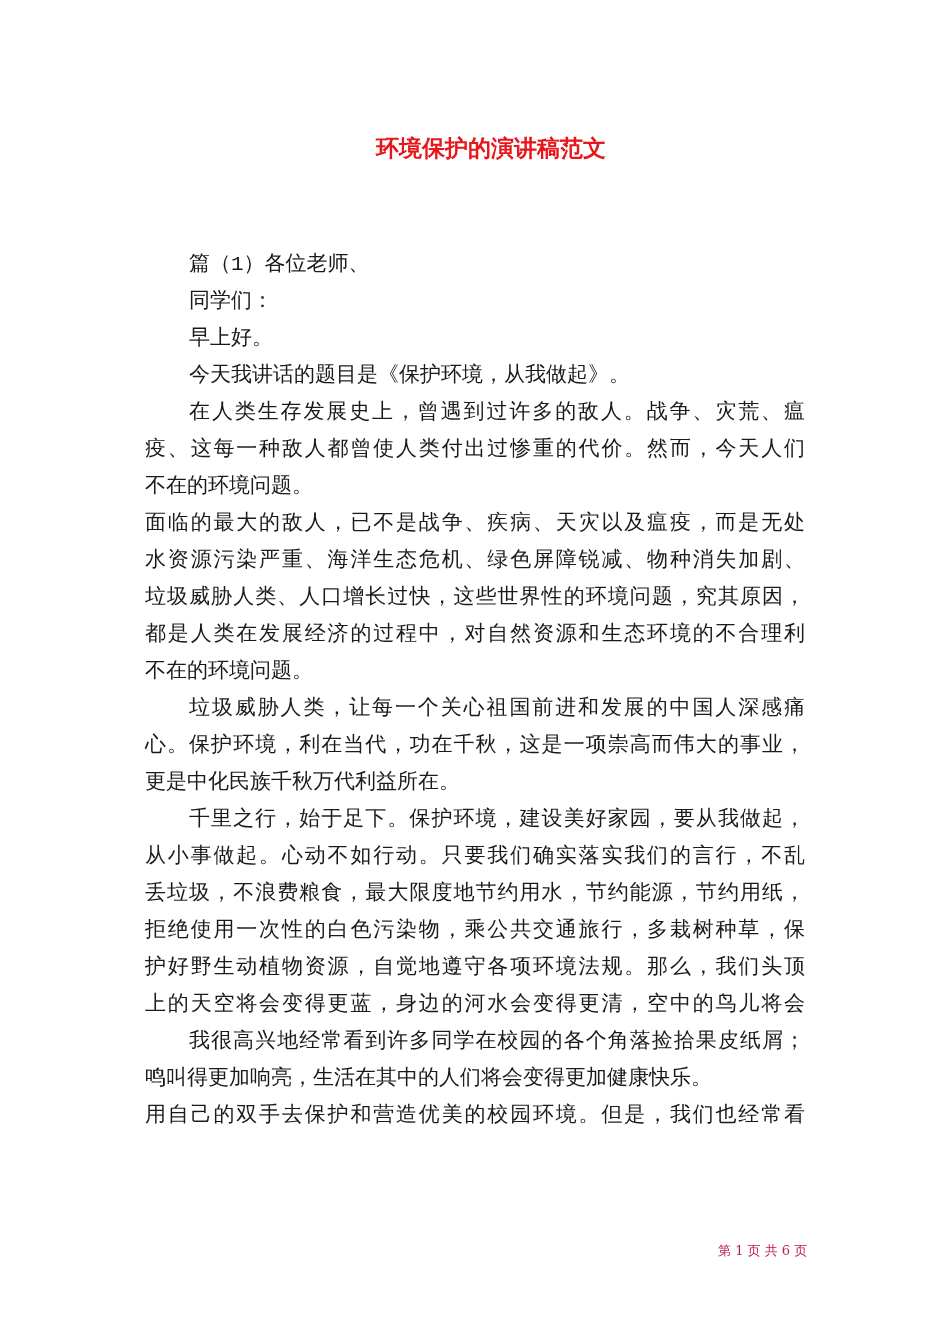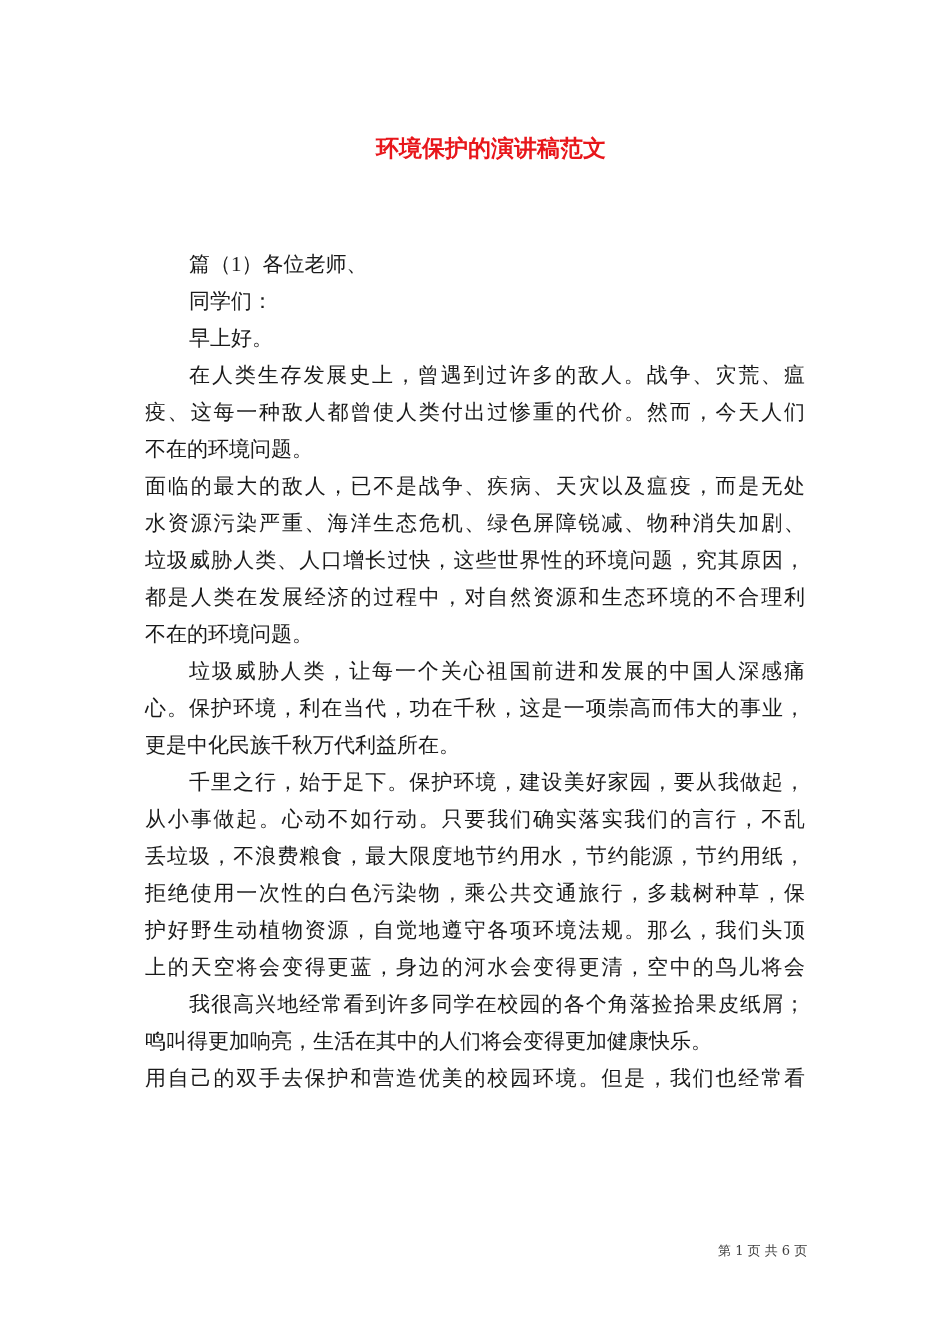--- a/index.html
+++ b/index.html
@@ -5,42 +5,43 @@
     html, body { margin: 0; padding: 0; background: #ffffff; }
     body { width: 950px; height: 1344px; position: relative; overflow: hidden; }
     .page { position: absolute; left: 0; top: 0; width: 950px; height: 1344px; background: #fff; }
     .title {
       position: absolute; left: 16px; top: 133px; width: 950px; text-align: center;
       font-family: "DejaVu Serif", "Liberation Serif", serif;
       font-size: 23px; font-weight: bold; color: #e8161b; letter-spacing: 0px;
     }
     .body-text {
       position: absolute; left: 145px; top: 246px; width: 660px;
-      font-family: Liberation Serif, serif;
+      font-family: Liberation Mono, monospace;
       font-size: 21px; color: #1a1a1a; line-height: 37px;
     }
     .line { white-space: nowrap; height: 37px; }
     .indent { padding-left: 44px; }
     .justify { text-align: justify; text-align-last: justify; white-space: normal; }
     .footer {
       position: absolute; left: 718px; top: 1242px;
       font-family: "DejaVu Serif", "Liberation Serif", serif;
-      font-size: 13px; color: #404040;
+      font-size: 13px; color: #be185d;
     }
   </style>
 </head>
 <body>
 
 <div class="page">
   <div class="title">环境保护的演讲稿范文</div>
 
   <div class="body-text">
     <div class="line indent">篇（1）各位老师、</div>
     <div class="line indent">同学们：</div>
     <div class="line indent">早上好。</div>
+    <div class="line indent">今天我讲话的题目是《保护环境，从我做起》。</div>
     <div class="line indent justify">在人类生存发展史上，曾遇到过许多的敌人。战争、灾荒、瘟</div>
     <div class="line justify">疫、这每一种敌人都曾使人类付出过惨重的代价。然而，今天人们</div>
     <div class="line">不在的环境问题。</div>
     <div class="line justify">面临的最大的敌人，已不是战争、疾病、天灾以及瘟疫，而是无处</div>
     <div class="line justify">水资源污染严重、海洋生态危机、绿色屏障锐减、物种消失加剧、</div>
     <div class="line justify">垃圾威胁人类、人口增长过快，这些世界性的环境问题，究其原因，</div>
     <div class="line justify">都是人类在发展经济的过程中，对自然资源和生态环境的不合理利</div>
     <div class="line">不在的环境问题。</div>
     <div class="line indent justify">垃圾威胁人类，让每一个关心祖国前进和发展的中国人深感痛</div>
     <div class="line justify">心。保护环境，利在当代，功在千秋，这是一项崇高而伟大的事业，</div>

